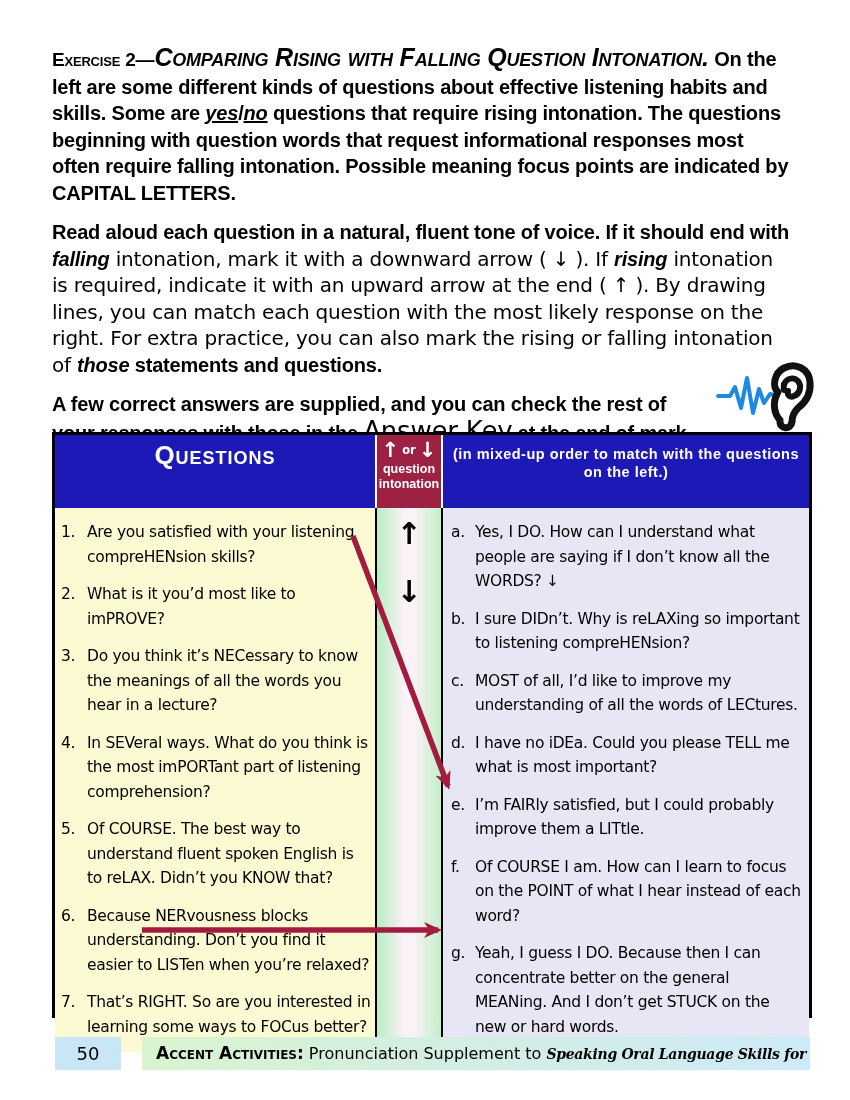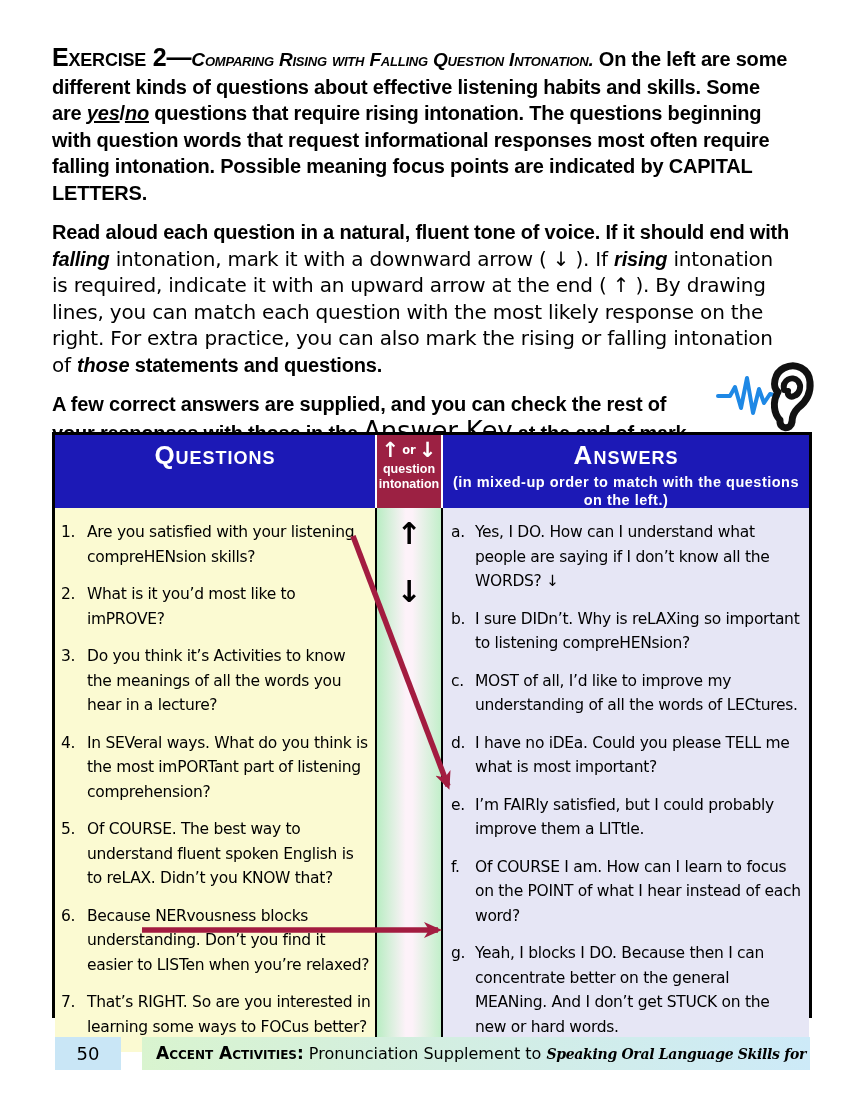--- a/index.html
+++ b/index.html
@@ -2,22 +2,22 @@
 <html><head>
 <meta charset="utf-8">
 <style>
   html,body{margin:0;padding:0;background:#fff;}
   .page{position:relative;width:850px;height:1100px;background:#ffffff;overflow:hidden;
         font-family:"Liberation Sans",sans-serif;color:#000;}
 
   
   .intro{position:absolute;left:52px;top:44px;width:740px;}
   .intro p{margin:0 0 13px 0;font-weight:700;font-size:20px;line-height:26.5px;letter-spacing:-0.2px;}
-  .sc{font-variant:small-caps;font-size:25px;}
-  .sc-it{font-variant:small-caps;font-style:italic;font-size:19px;}
+  .sc{font-variant:small-caps;font-size:19px;}
+  .sc-it{font-variant:small-caps;font-style:italic;font-size:25px;}
   .it{font-style:italic;}
   .yn{font-style:italic;text-decoration:underline;}
   .arr-glyph{font-family:"DejaVu Sans",sans-serif;font-weight:400;}
   .p3wrap{width:648px;}
   .comic-it{font-family:"DejaVu Sans",sans-serif;font-weight:400;font-size:26px;}
 
   
   .ear{position:absolute;left:714px;top:356px;}
 
   
@@ -92,38 +92,37 @@
       <div class="h-m">
         <div class="orline">
           <span class="biga">↑</span>
           <span class="orw">or</span>
           <span class="biga">↓</span>
         </div>
         <div class="mword">question</div>
         <div class="mword">intonation</div>
       </div>
       <div class="h-a">
-        <div class="h-title">Answers</div>
         <div class="h-sub h-sub-a">(in mixed-up order to match with the questions on the left.)</div>
       </div>
     </div>
 
     <div class="t-body comic">
       <div class="b-q">
         <div class="q-item">
             <span class="num">1.</span>
             <span class="txt">Are you satisfied with your listening compreHENsion skills?</span>
           </div>
         <div class="q-item">
             <span class="num">2.</span>
             <span class="txt">What is it you’d most like to imPROVE?</span>
           </div>
         <div class="q-item">
             <span class="num">3.</span>
-            <span class="txt">Do you think it’s Activities to know the meanings of all the words you hear in a lecture?</span>
+            <span class="txt">Do you think it’s NECessary to know the meanings of all the words you hear in a lecture?</span>
           </div>
         <div class="q-item">
             <span class="num">4.</span>
             <span class="txt">In SEVeral ways. What do you think is the most imPORTant part of listening comprehension?</span>
           </div>
         <div class="q-item">
             <span class="num">5.</span>
             <span class="txt">Of COURSE. The best way to understand fluent spoken English is to reLAX. Didn’t you KNOW that?</span>
           </div>
         <div class="q-item">
@@ -161,21 +160,21 @@
         <div class="a-item">
             <span class="num">e.</span>
             <span class="txt">I’m FAIRly satisfied, but I could probably improve them a LITtle.</span>
           </div>
         <div class="a-item">
             <span class="num">f.</span>
             <span class="txt">Of COURSE I am. How can I learn to focus on the POINT of what I hear instead of each word?</span>
           </div>
         <div class="a-item">
             <span class="num">g.</span>
-            <span class="txt">Yeah, I blocks I DO. Because then I can concentrate better on the general MEANing. And I don’t get STUCK on the new or hard words.</span>
+            <span class="txt">Yeah, I guess I DO. Because then I can concentrate better on the general MEANing. And I don’t get STUCK on the new or hard words.</span>
           </div>
       </div>
     </div>
   </div>
 
   <svg class="overlay" viewBox="0 0 850 1100">
     <defs>
       <marker id="rh" markerUnits="userSpaceOnUse" markerWidth="20" markerHeight="16" refX="14" refY="8" orient="auto">
         <path d="M0,0 L18,8 L0,16 L5,8 Z" fill="#a31c40"></path>
       </marker>

